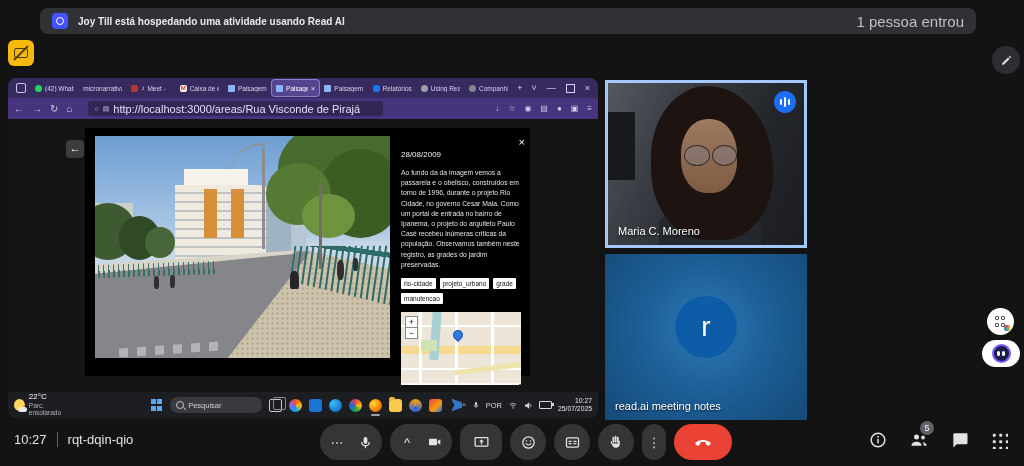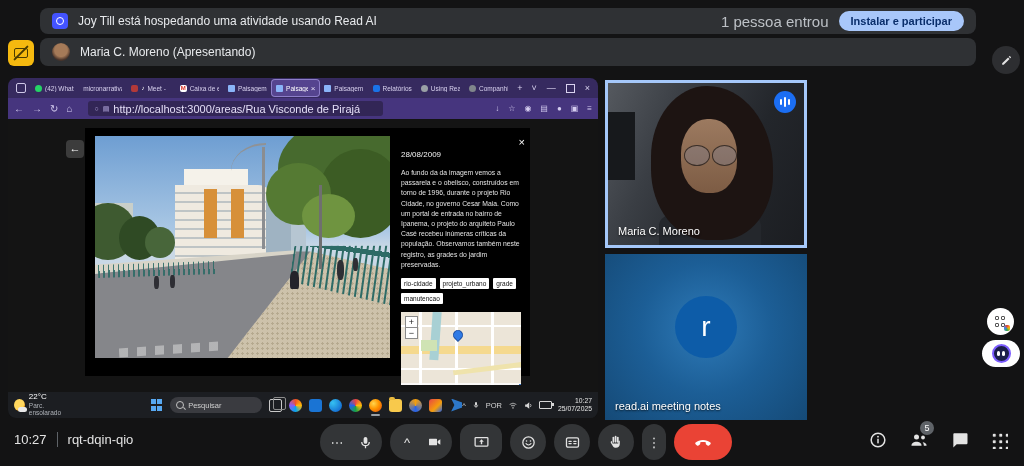--- a/index.html
+++ b/index.html
@@ -4,21 +4,21 @@
 <style>
   html,body{margin:0;padding:0;background:#000;}
   #app{position:relative;width:1024px;height:466px;background:#131314;overflow:hidden;
        font-family:"Liberation Sans",sans-serif;color:#e8eaed;}
 
   
   .banner{position:absolute;left:40px;width:936px;background:#2f3134;border-radius:8px;
           display:flex;align-items:center;gap:10px;padding:0 12px;box-sizing:border-box;}
   .banner1{top:8px;height:26px;}
   .banner2{top:38px;height:28px;}
-  .ban-text{font-size:12px;font-weight:normal;color:#e8eaed;white-space:nowrap;}
+  .ban-text{font-size:10px;font-weight:bold;color:#e8eaed;white-space:nowrap;}
   .ban-meta{margin-left:auto;font-size:15px;color:#bdc1c6;white-space:nowrap;}
   .ban-btn{background:#a8c7fa;color:#0a2e6b;font-size:11px;font-weight:bold;border:none;
            border-radius:13px;padding:4px 12px;cursor:pointer;white-space:nowrap;}
   .readai-chip{width:16px;height:16px;border-radius:4px;background:#4353ff;flex:none;position:relative;}
   .readai-chip::before{content:"";position:absolute;left:4px;top:4px;width:8px;height:8px;border:1.2px solid #fff;border-radius:50%;box-sizing:border-box;}
   .avatar-sm{width:18px;height:18px;border-radius:50%;flex:none;
              background:radial-gradient(circle at 50% 40%,#a57a58 0 45%,#4a342a 70%);}
   .muted-chip{position:absolute;left:8px;top:40px;width:26px;height:26px;border-radius:6px;background:#f5b90f;}
   .muted-chip .scr{position:absolute;left:6px;top:8px;width:14px;height:10px;border:1.6px solid #4a3b00;border-radius:2px;box-sizing:border-box;}
   .muted-chip .slash{position:absolute;left:12px;top:3px;width:2px;height:20px;background:#4a3b00;transform:rotate(45deg);border-radius:1px;}
@@ -248,29 +248,24 @@
 </style>
 </head>
 <body>
 
 <div id="app">
 
   <div class="banner banner1">
     <span class="readai-chip"></span>
     <span class="ban-text">Joy Till está hospedando uma atividade usando Read AI</span>
     <span class="ban-meta">1 pessoa entrou</span>
-    <button class="ban-btn">Instalar e participar</button>
   </div>
   <div class="muted-chip">
     <span class="scr"></span>
     <span class="slash"></span>
-  </div>
-  <div class="banner banner2">
-    <span class="avatar-sm"></span>
-    <span class="ban-text">Maria C. Moreno (Apresentando)</span>
   </div>
   <div class="edit-fab">
     <svg width="13" height="13" viewBox="0 0 24 24" fill="#e3e3e3">
       <path d="M4 17.2 14.9 6.3l2.8 2.8L6.8 20H4v-2.8zM18.9 7.9l-2.8-2.8 1.1-1.1c.4-.4 1-.4 1.4 0l1.4 1.4c.4.4.4 1 0 1.4l-1.1 1.1z"></path>
     </svg>
   </div>
 
   <div class="stage">
 
     <div class="tabbar">

